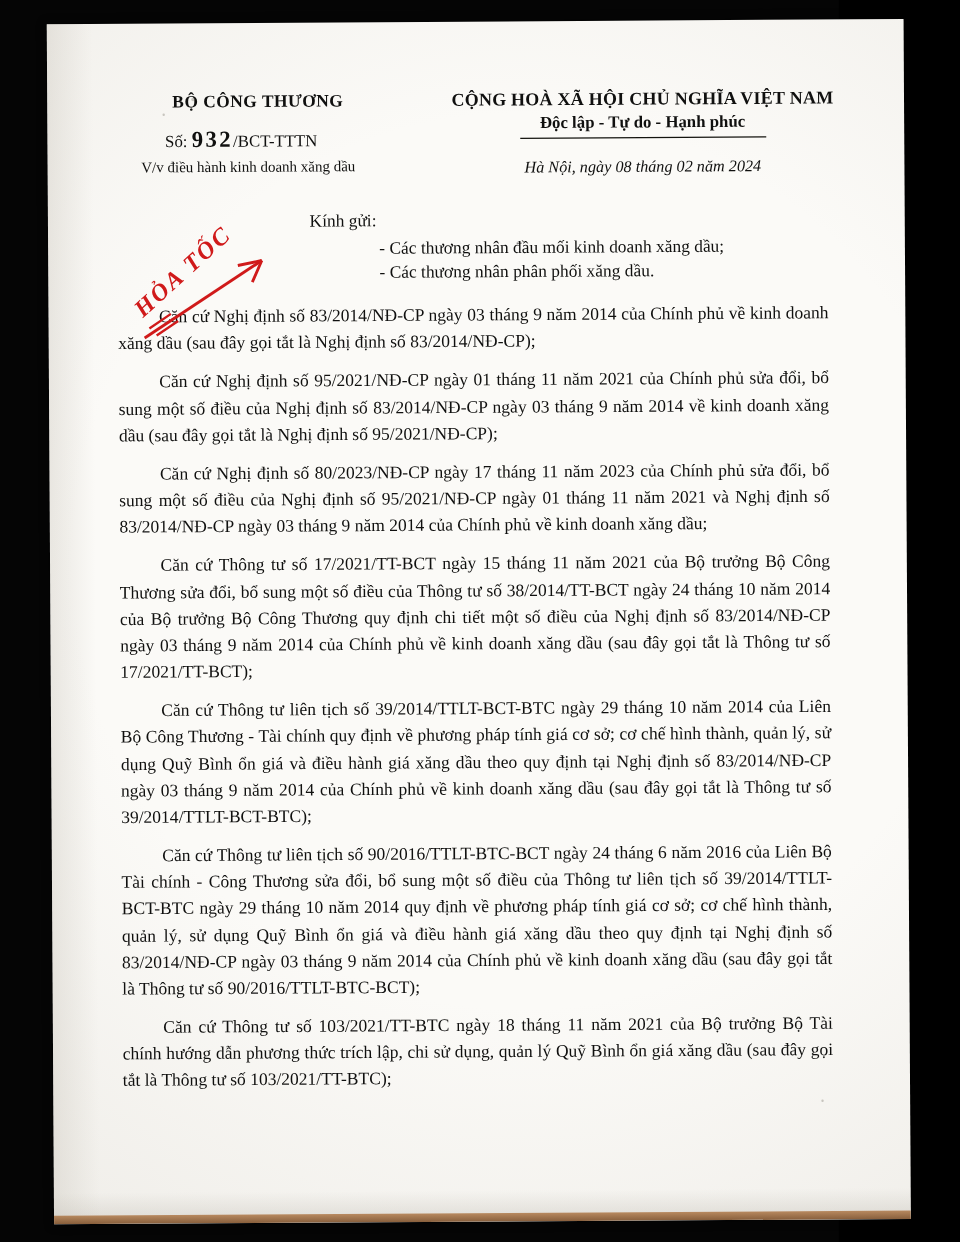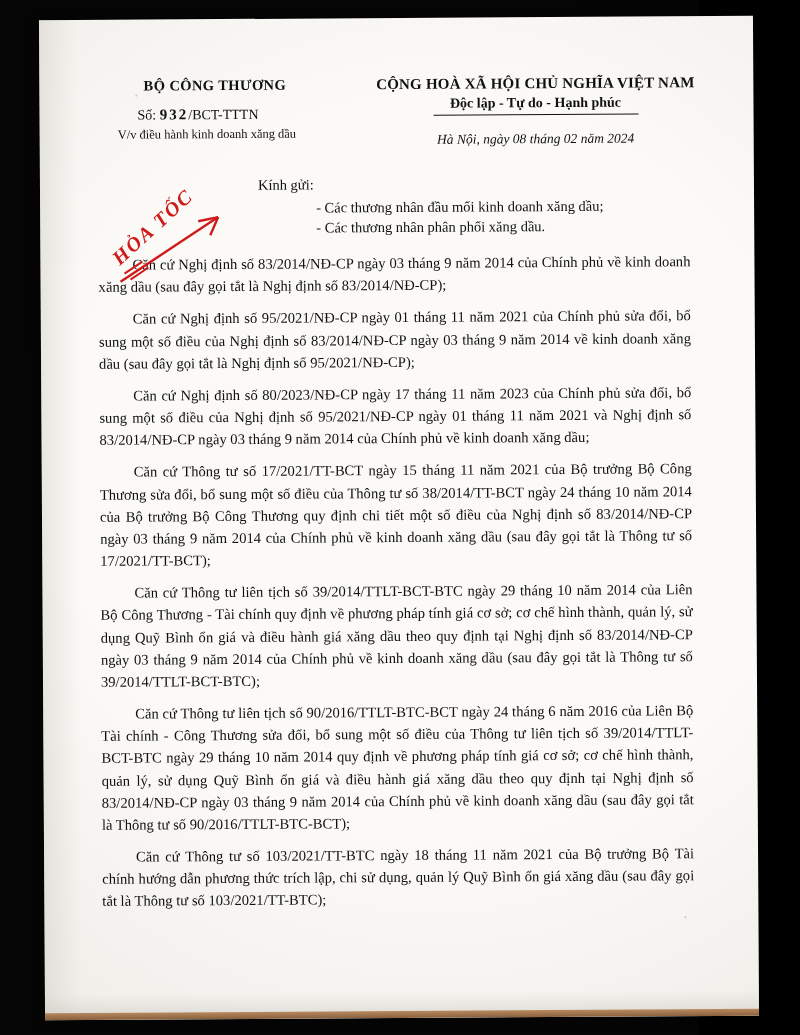--- a/index.html
+++ b/index.html
@@ -76,21 +76,21 @@
     text-align: center;
     width: 215px;
   }
   .numline {
     margin-top: 12px;
     font-size: 14px;
     padding-left: 30px;
   }
   .numline .num {
     font-weight: bold;
-    font-size: 15px;
+    font-size: 19px;
     letter-spacing: 2px;
   }
   .subject {
     margin-top: 4px;
     font-size: 12.5px;
     padding-left: 10px;
   }
   .header-right {
     width: 340px;
     text-align: center;

